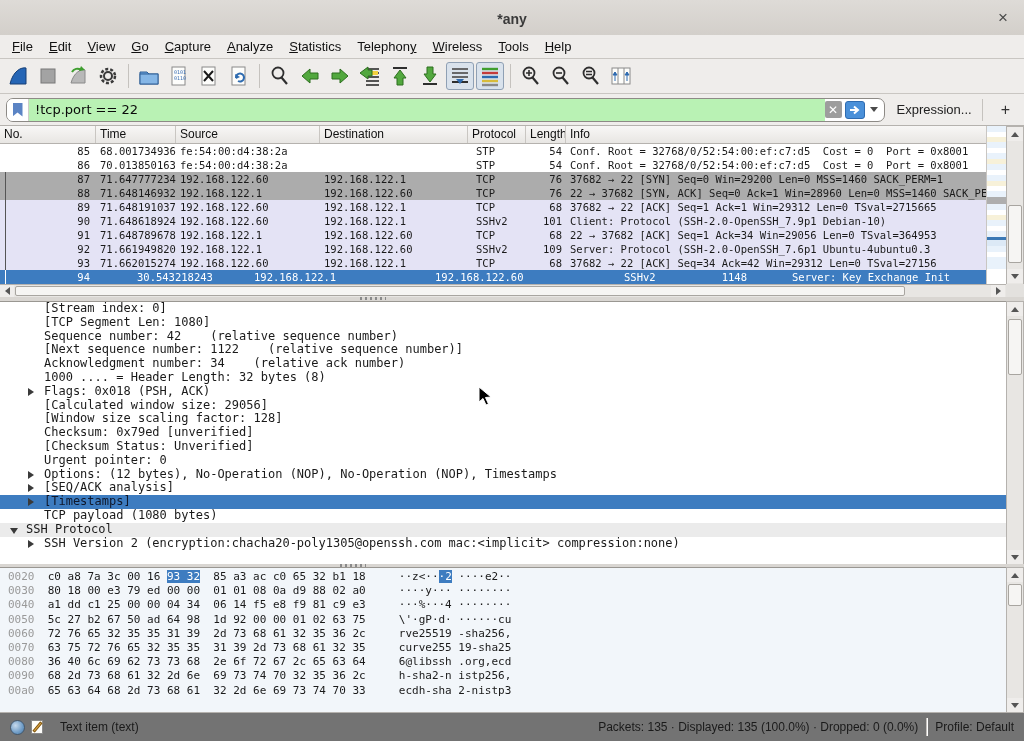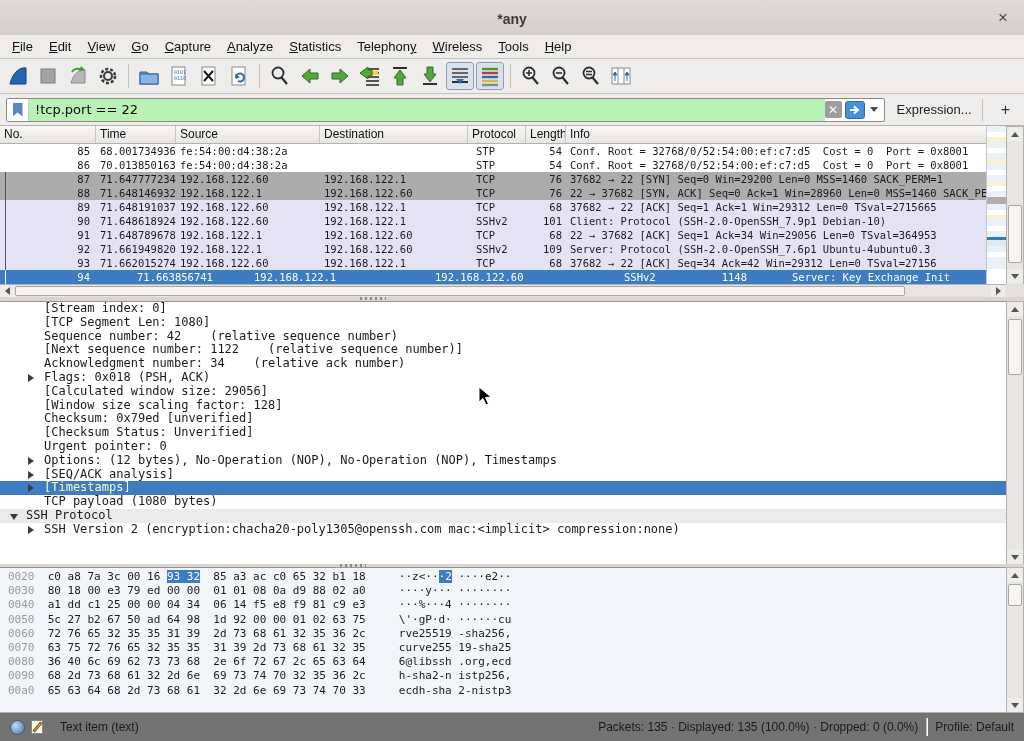--- a/index.html
+++ b/index.html
@@ -23,21 +23,21 @@
   
   .toolbar { position:absolute; left:0; top:59px; width:1024px; height:35px;
     background:#efedeb; border-bottom:1px solid #c9c6c2; display:flex; align-items:center; padding-left:4px; gap:2px; }
   .tbtn { width:28px; height:28px; display:flex; align-items:center; justify-content:center; border-radius:3px; }
   .tbtn.pressed { background:#d9e2ec; border:1px solid #8fa0b4; }
   .tsep { width:1px; height:24px; background:#c5c2be; margin:0 4px; }
   
   .filterbar { position:absolute; left:0; top:94px; width:1024px; height:32px;
     background:#efedeb; border-bottom:1px solid #b5b2ae; display:flex; align-items:center; padding:0 6px; }
   .filterfield { display:flex; align-items:center; width:884px; height:24px; background:#fff;
-    border:1px solid #8d8a86; border-radius:2px; overflow:hidden; }
+    border:1px solid #8d8a86; border-radius:7px; overflow:hidden; }
   .bookmark-box { width:22px; height:22px; background:#fff; display:flex; align-items:center; justify-content:center; border-right:1px solid #d0cdc9; }
   .bookmark { width:10px; height:14px; background:#5b84c4; clip-path:polygon(0 0,100% 0,100% 100%,50% 72%,0 100%); }
   .filterinput { flex:1; height:22px; background:#b9f2b4; display:flex; align-items:center;
     font-family:"DejaVu Sans", sans-serif; font-size:13px; padding-left:6px; color:#0a0a0a; }
   .clear-x { width:17px; height:17px; background:#9d9d9d; border-radius:2px; color:#fff; font-size:12px;
     display:flex; align-items:center; justify-content:center; margin-right:3px; }
   .apply-btn { width:20px; height:18px; background:#4a90d9; border:1px solid #2e6bb0; border-radius:3px;
     display:flex; align-items:center; justify-content:center; margin-right:3px; }
   .apply-btn svg { display:block; }
   .drop-caret { width:0; height:0; border-left:4px solid transparent; border-right:4px solid transparent;
@@ -75,21 +75,21 @@
   .arr-rt { width:0;height:0;border-top:4px solid transparent;border-bottom:4px solid transparent;border-left:5px solid #555; }
   .sb-h { position:absolute; left:0; top:158px; width:1006px; height:13px; background:#e8e6e3; border-top:1px solid #b5b2ae; }
   .sbh-btn { position:absolute; top:0; width:14px; height:12px; background:#efedeb; display:flex; align-items:center; justify-content:center; }
   .sbh-thumb { position:absolute; top:1px; height:10px; background:#f6f5f3; border:1px solid #a8a5a0; border-radius:2px; }
   .plist-corner { position:absolute; left:1006px; top:158px; width:18px; height:13px; background:#e3e1de; }
   
   .paneguard { position:absolute; left:0; top:297px; width:1024px; height:4px; background:#d9d6d2; }
   .details { position:absolute; left:0; top:301px; width:1024px; height:263px; background:#fff;
     border-top:1px solid #9a9792; overflow:hidden; font-family:"DejaVu Sans Mono", monospace; font-size:12px; }
   .drow { position:relative; height:13.8px; line-height:13.8px; white-space:pre; overflow:hidden; width:1006px; }
-  .drow.selected { background:#3d7cc0; color:#fef9c3; }
+  .drow.selected { background:#3d7cc0; color:#0f172a; }
   .drow.shaded { background:#ebebeb; }
   .dtri { position:absolute; top:3px; }
   .tri-r { width:0;height:0;border-left:6px solid #3a3a3a;border-top:4px solid transparent;border-bottom:4px solid transparent; }
   .tri-d { width:0;height:0;border-top:6px solid #3a3a3a;border-left:4px solid transparent;border-right:4px solid transparent; margin-top:2px;}
   .splitter { position:absolute; left:0; top:564px; width:1024px; height:3px; background:#d9d6d2; }
   .splitter .dots { position:absolute; left:340px; top:0; width:26px; height:3px;
     background:repeating-linear-gradient(90deg,#8a8a8a 0 2px,transparent 2px 5px); }
   .dots2 { position:absolute; left:360px; top:298px; width:26px; height:3px;
     background:repeating-linear-gradient(90deg,#8a8a8a 0 2px,transparent 2px 5px); }
   
@@ -316,21 +316,21 @@
     <div class="prows" id="prows">
         <div class="prow white"><div class="pc-no">85</div><div class="pc-time">68.001734936</div><div class="pc-src">fe:54:00:d4:38:2a</div><div class="pc-dst"></div><div class="pc-proto">STP</div><div class="pc-len">54</div><div class="pc-info">Conf. Root = 32768/0/52:54:00:ef:c7:d5  Cost = 0  Port = 0x8001</div></div>
         <div class="prow white"><div class="pc-no">86</div><div class="pc-time">70.013850163</div><div class="pc-src">fe:54:00:d4:38:2a</div><div class="pc-dst"></div><div class="pc-proto">STP</div><div class="pc-len">54</div><div class="pc-info">Conf. Root = 32768/0/52:54:00:ef:c7:d5  Cost = 0  Port = 0x8001</div></div>
         <div class="prow gray"><div class="pc-no">87<span class="bracket"></span></div><div class="pc-time">71.647777234</div><div class="pc-src">192.168.122.60</div><div class="pc-dst">192.168.122.1</div><div class="pc-proto">TCP</div><div class="pc-len">76</div><div class="pc-info">37682 → 22 [SYN] Seq=0 Win=29200 Len=0 MSS=1460 SACK_PERM=1</div></div>
         <div class="prow gray"><div class="pc-no">88<span class="bracket"></span></div><div class="pc-time">71.648146932</div><div class="pc-src">192.168.122.1</div><div class="pc-dst">192.168.122.60</div><div class="pc-proto">TCP</div><div class="pc-len">76</div><div class="pc-info">22 → 37682 [SYN, ACK] Seq=0 Ack=1 Win=28960 Len=0 MSS=1460 SACK_PERM=1</div></div>
         <div class="prow tcp"><div class="pc-no">89<span class="bracket"></span></div><div class="pc-time">71.648191037</div><div class="pc-src">192.168.122.60</div><div class="pc-dst">192.168.122.1</div><div class="pc-proto">TCP</div><div class="pc-len">68</div><div class="pc-info">37682 → 22 [ACK] Seq=1 Ack=1 Win=29312 Len=0 TSval=2715665</div></div>
         <div class="prow tcp"><div class="pc-no">90<span class="bracket"></span></div><div class="pc-time">71.648618924</div><div class="pc-src">192.168.122.60</div><div class="pc-dst">192.168.122.1</div><div class="pc-proto">SSHv2</div><div class="pc-len">101</div><div class="pc-info">Client: Protocol (SSH-2.0-OpenSSH_7.9p1 Debian-10)</div></div>
         <div class="prow tcp"><div class="pc-no">91<span class="bracket"></span></div><div class="pc-time">71.648789678</div><div class="pc-src">192.168.122.1</div><div class="pc-dst">192.168.122.60</div><div class="pc-proto">TCP</div><div class="pc-len">68</div><div class="pc-info">22 → 37682 [ACK] Seq=1 Ack=34 Win=29056 Len=0 TSval=364953</div></div>
         <div class="prow tcp"><div class="pc-no">92<span class="bracket"></span></div><div class="pc-time">71.661949820</div><div class="pc-src">192.168.122.1</div><div class="pc-dst">192.168.122.60</div><div class="pc-proto">SSHv2</div><div class="pc-len">109</div><div class="pc-info">Server: Protocol (SSH-2.0-OpenSSH_7.6p1 Ubuntu-4ubuntu0.3</div></div>
         <div class="prow tcp"><div class="pc-no">93<span class="bracket"></span></div><div class="pc-time">71.662015274</div><div class="pc-src">192.168.122.60</div><div class="pc-dst">192.168.122.1</div><div class="pc-proto">TCP</div><div class="pc-len">68</div><div class="pc-info">37682 → 22 [ACK] Seq=34 Ack=42 Win=29312 Len=0 TSval=27156</div></div>
-        <div class="prow sel"><div class="pc-no">94<span class="bracket"></span></div><div class="pc-time">71.663856741</div><div class="pc-src">192.168.122.1</div><div class="pc-dst">192.168.122.60</div><div class="pc-proto">SSHv2</div><div class="pc-len">1148</div><div class="pc-info">Server: Key Exchange Init</div></div>
+        <div class="prow sel"><div class="pc-no">94<span class="bracket"></span></div><div class="pc-time">30.543218243</div><div class="pc-src">192.168.122.1</div><div class="pc-dst">192.168.122.60</div><div class="pc-proto">SSHv2</div><div class="pc-len">1148</div><div class="pc-info">Server: Key Exchange Init</div></div>
       </div>
 
     <div class="minimap" id="minimap">
         <div style="height: 6px; background: rgb(233, 242, 251);"></div>
         <div style="height: 5px; background: rgb(255, 255, 255);"></div>
         <div style="height: 5px; background: rgb(247, 241, 217);"></div>
         <div style="height: 6px; background: rgb(233, 242, 251);"></div>
         <div style="height: 5px; background: rgb(255, 255, 255);"></div>
         <div style="height: 6px; background: rgb(233, 242, 251);"></div>
         <div style="height: 5px; background: rgb(247, 241, 217);"></div>
@@ -379,20 +379,21 @@
   <div class="paneguard">
       <div class="dots2" style="top:0;"></div>
     </div>
 
   <div class="details" id="details">
       <div class="drow"><span style="padding-left: 44px; display: inline-block;">[Stream index: 0]</span></div>
       <div class="drow"><span style="padding-left: 44px; display: inline-block;">[TCP Segment Len: 1080]</span></div>
       <div class="drow"><span style="padding-left: 44px; display: inline-block;">Sequence number: 42    (relative sequence number)</span></div>
       <div class="drow"><span style="padding-left: 44px; display: inline-block;">[Next sequence number: 1122    (relative sequence number)]</span></div>
       <div class="drow"><span style="padding-left: 44px; display: inline-block;">Acknowledgment number: 34    (relative ack number)</span></div>
+      <div class="drow"><span style="padding-left: 44px; display: inline-block;">1000 .... = Header Length: 32 bytes (8)</span></div>
       <div class="drow"><span class="dtri tri-r" style="left: 28px;"></span><span style="padding-left: 44px; display: inline-block;">Flags: 0x018 (PSH, ACK)</span></div>
       <div class="drow"><span style="padding-left: 44px; display: inline-block;">[Calculated window size: 29056]</span></div>
       <div class="drow"><span style="padding-left: 44px; display: inline-block;">[Window size scaling factor: 128]</span></div>
       <div class="drow"><span style="padding-left: 44px; display: inline-block;">Checksum: 0x79ed [unverified]</span></div>
       <div class="drow"><span style="padding-left: 44px; display: inline-block;">[Checksum Status: Unverified]</span></div>
       <div class="drow"><span style="padding-left: 44px; display: inline-block;">Urgent pointer: 0</span></div>
       <div class="drow"><span class="dtri tri-r" style="left: 28px;"></span><span style="padding-left: 44px; display: inline-block;">Options: (12 bytes), No-Operation (NOP), No-Operation (NOP), Timestamps</span></div>
       <div class="drow"><span class="dtri tri-r" style="left: 28px;"></span><span style="padding-left: 44px; display: inline-block;">[SEQ/ACK analysis]</span></div>
       <div class="drow selected"><span class="dtri tri-r" style="left: 28px;"></span><span style="padding-left: 44px; display: inline-block;">[Timestamps]</span></div>
       <div class="drow"><span style="padding-left: 44px; display: inline-block;">TCP payload (1080 bytes)</span></div>

